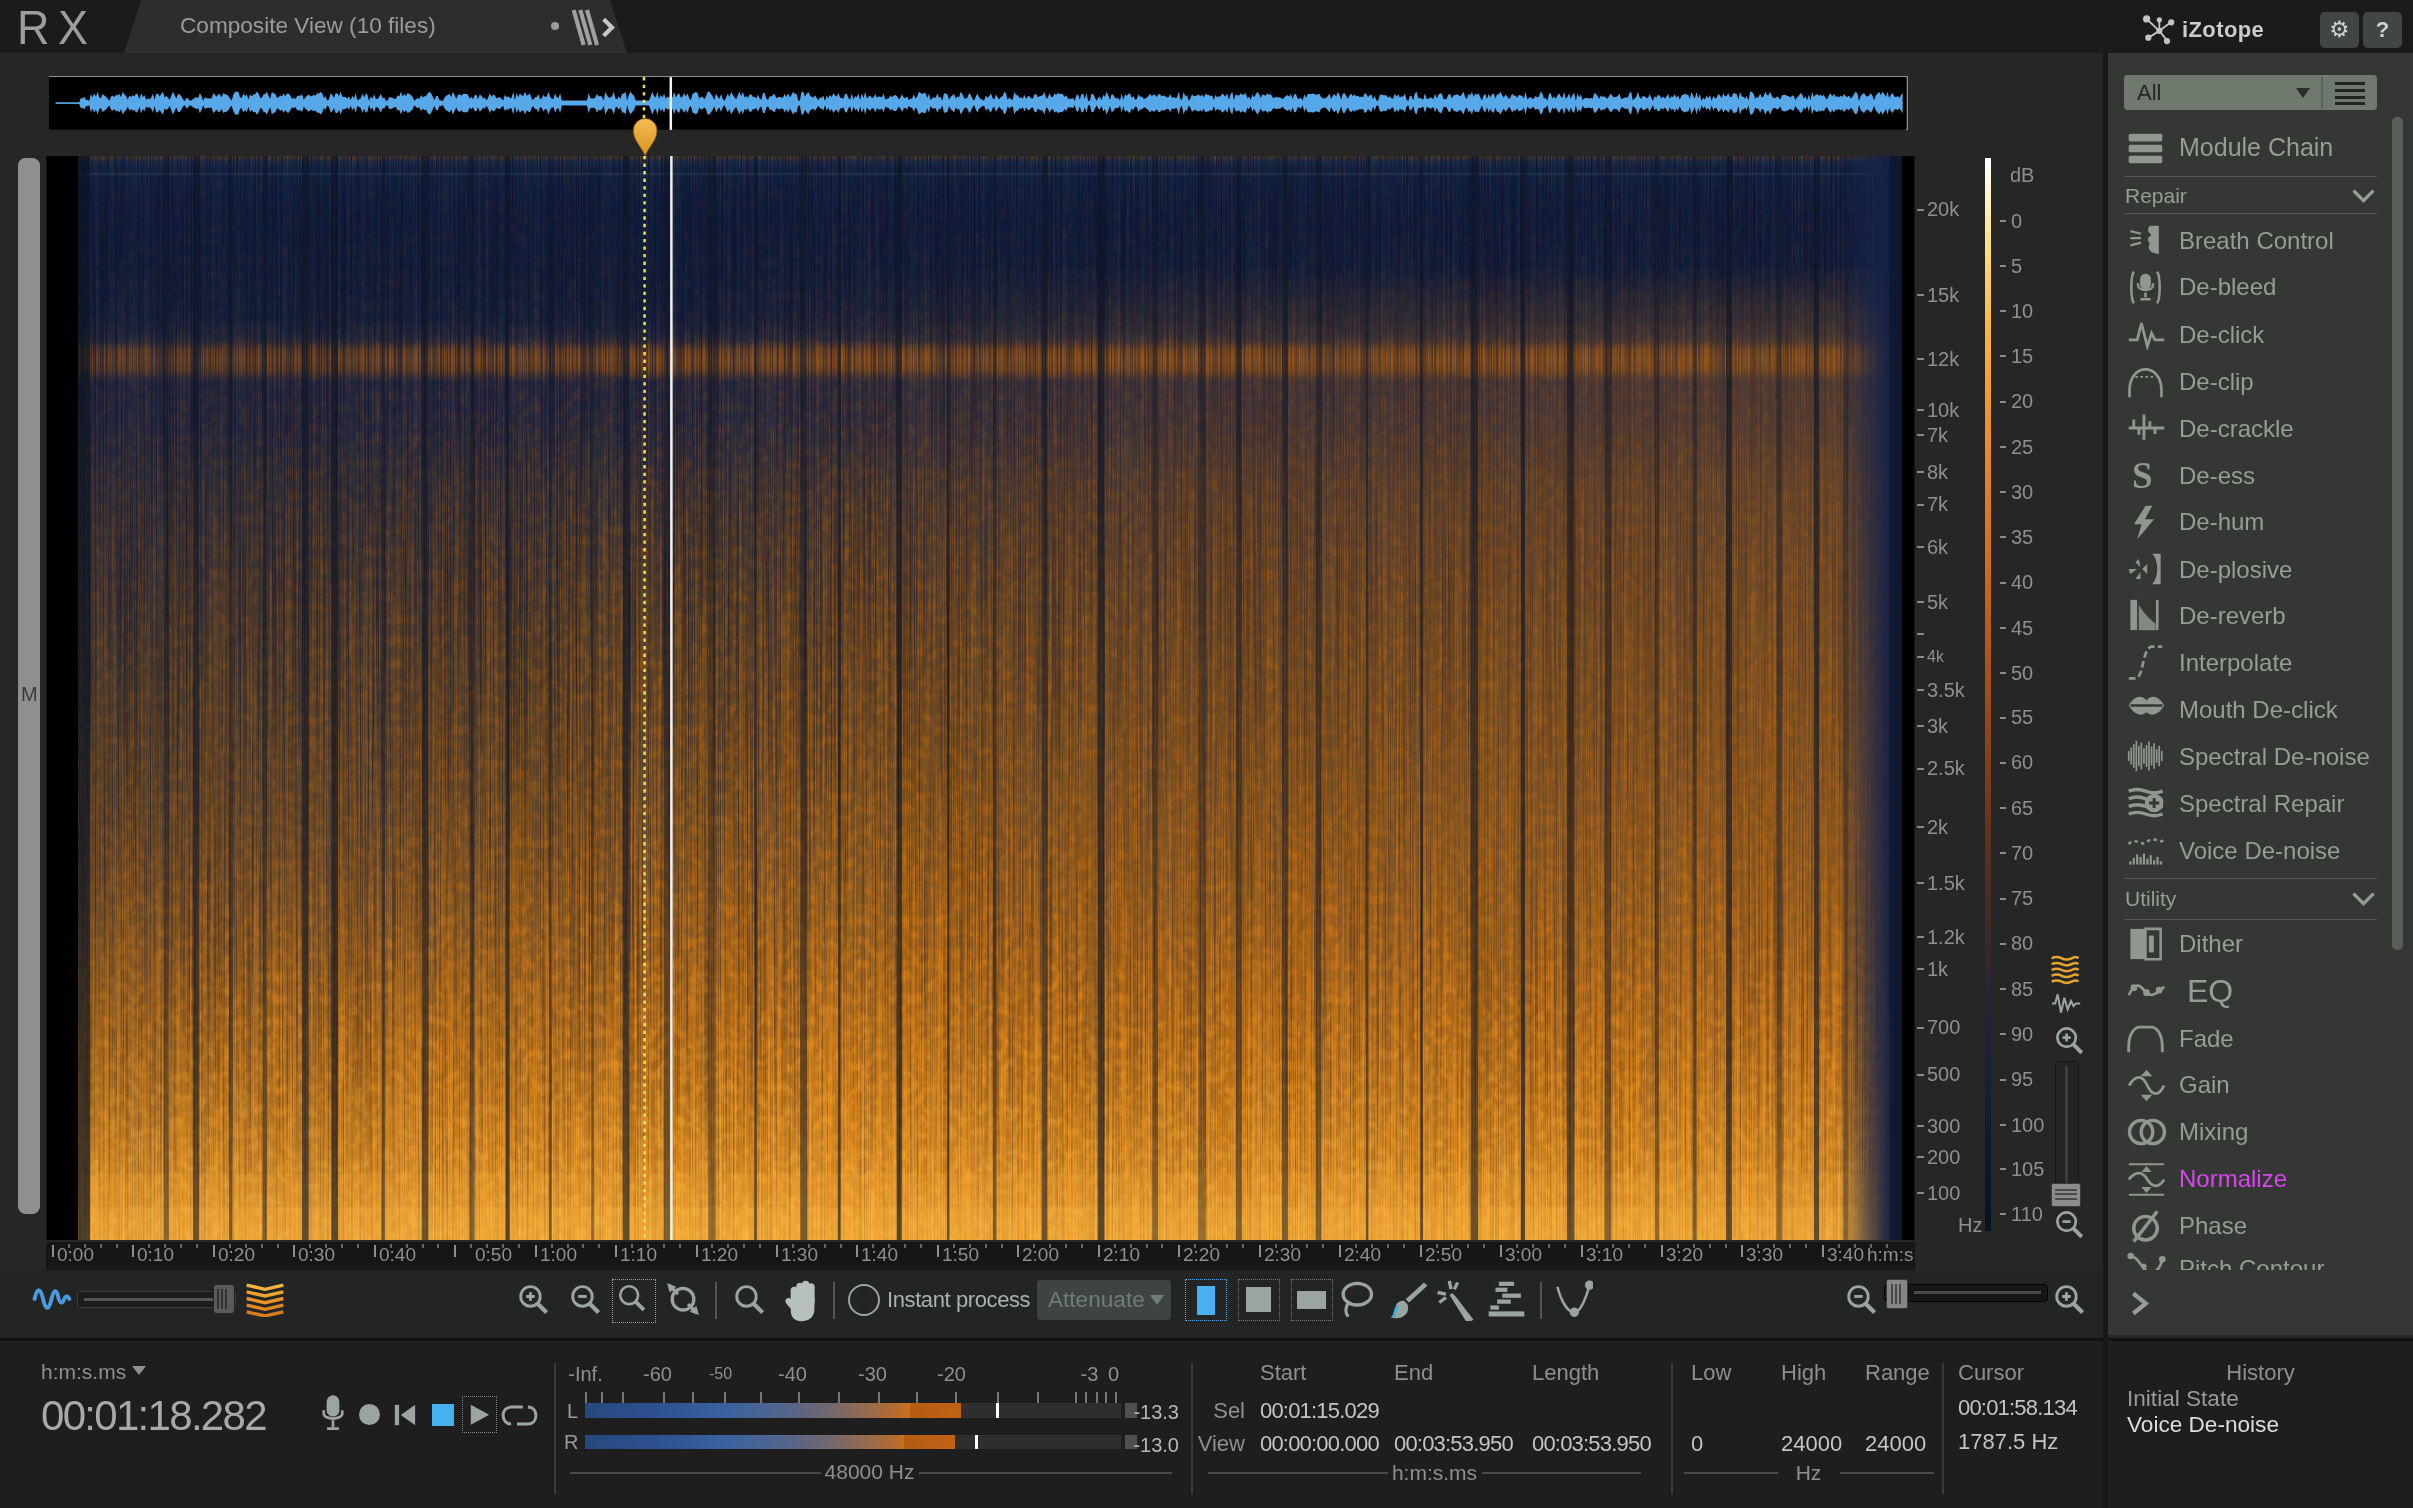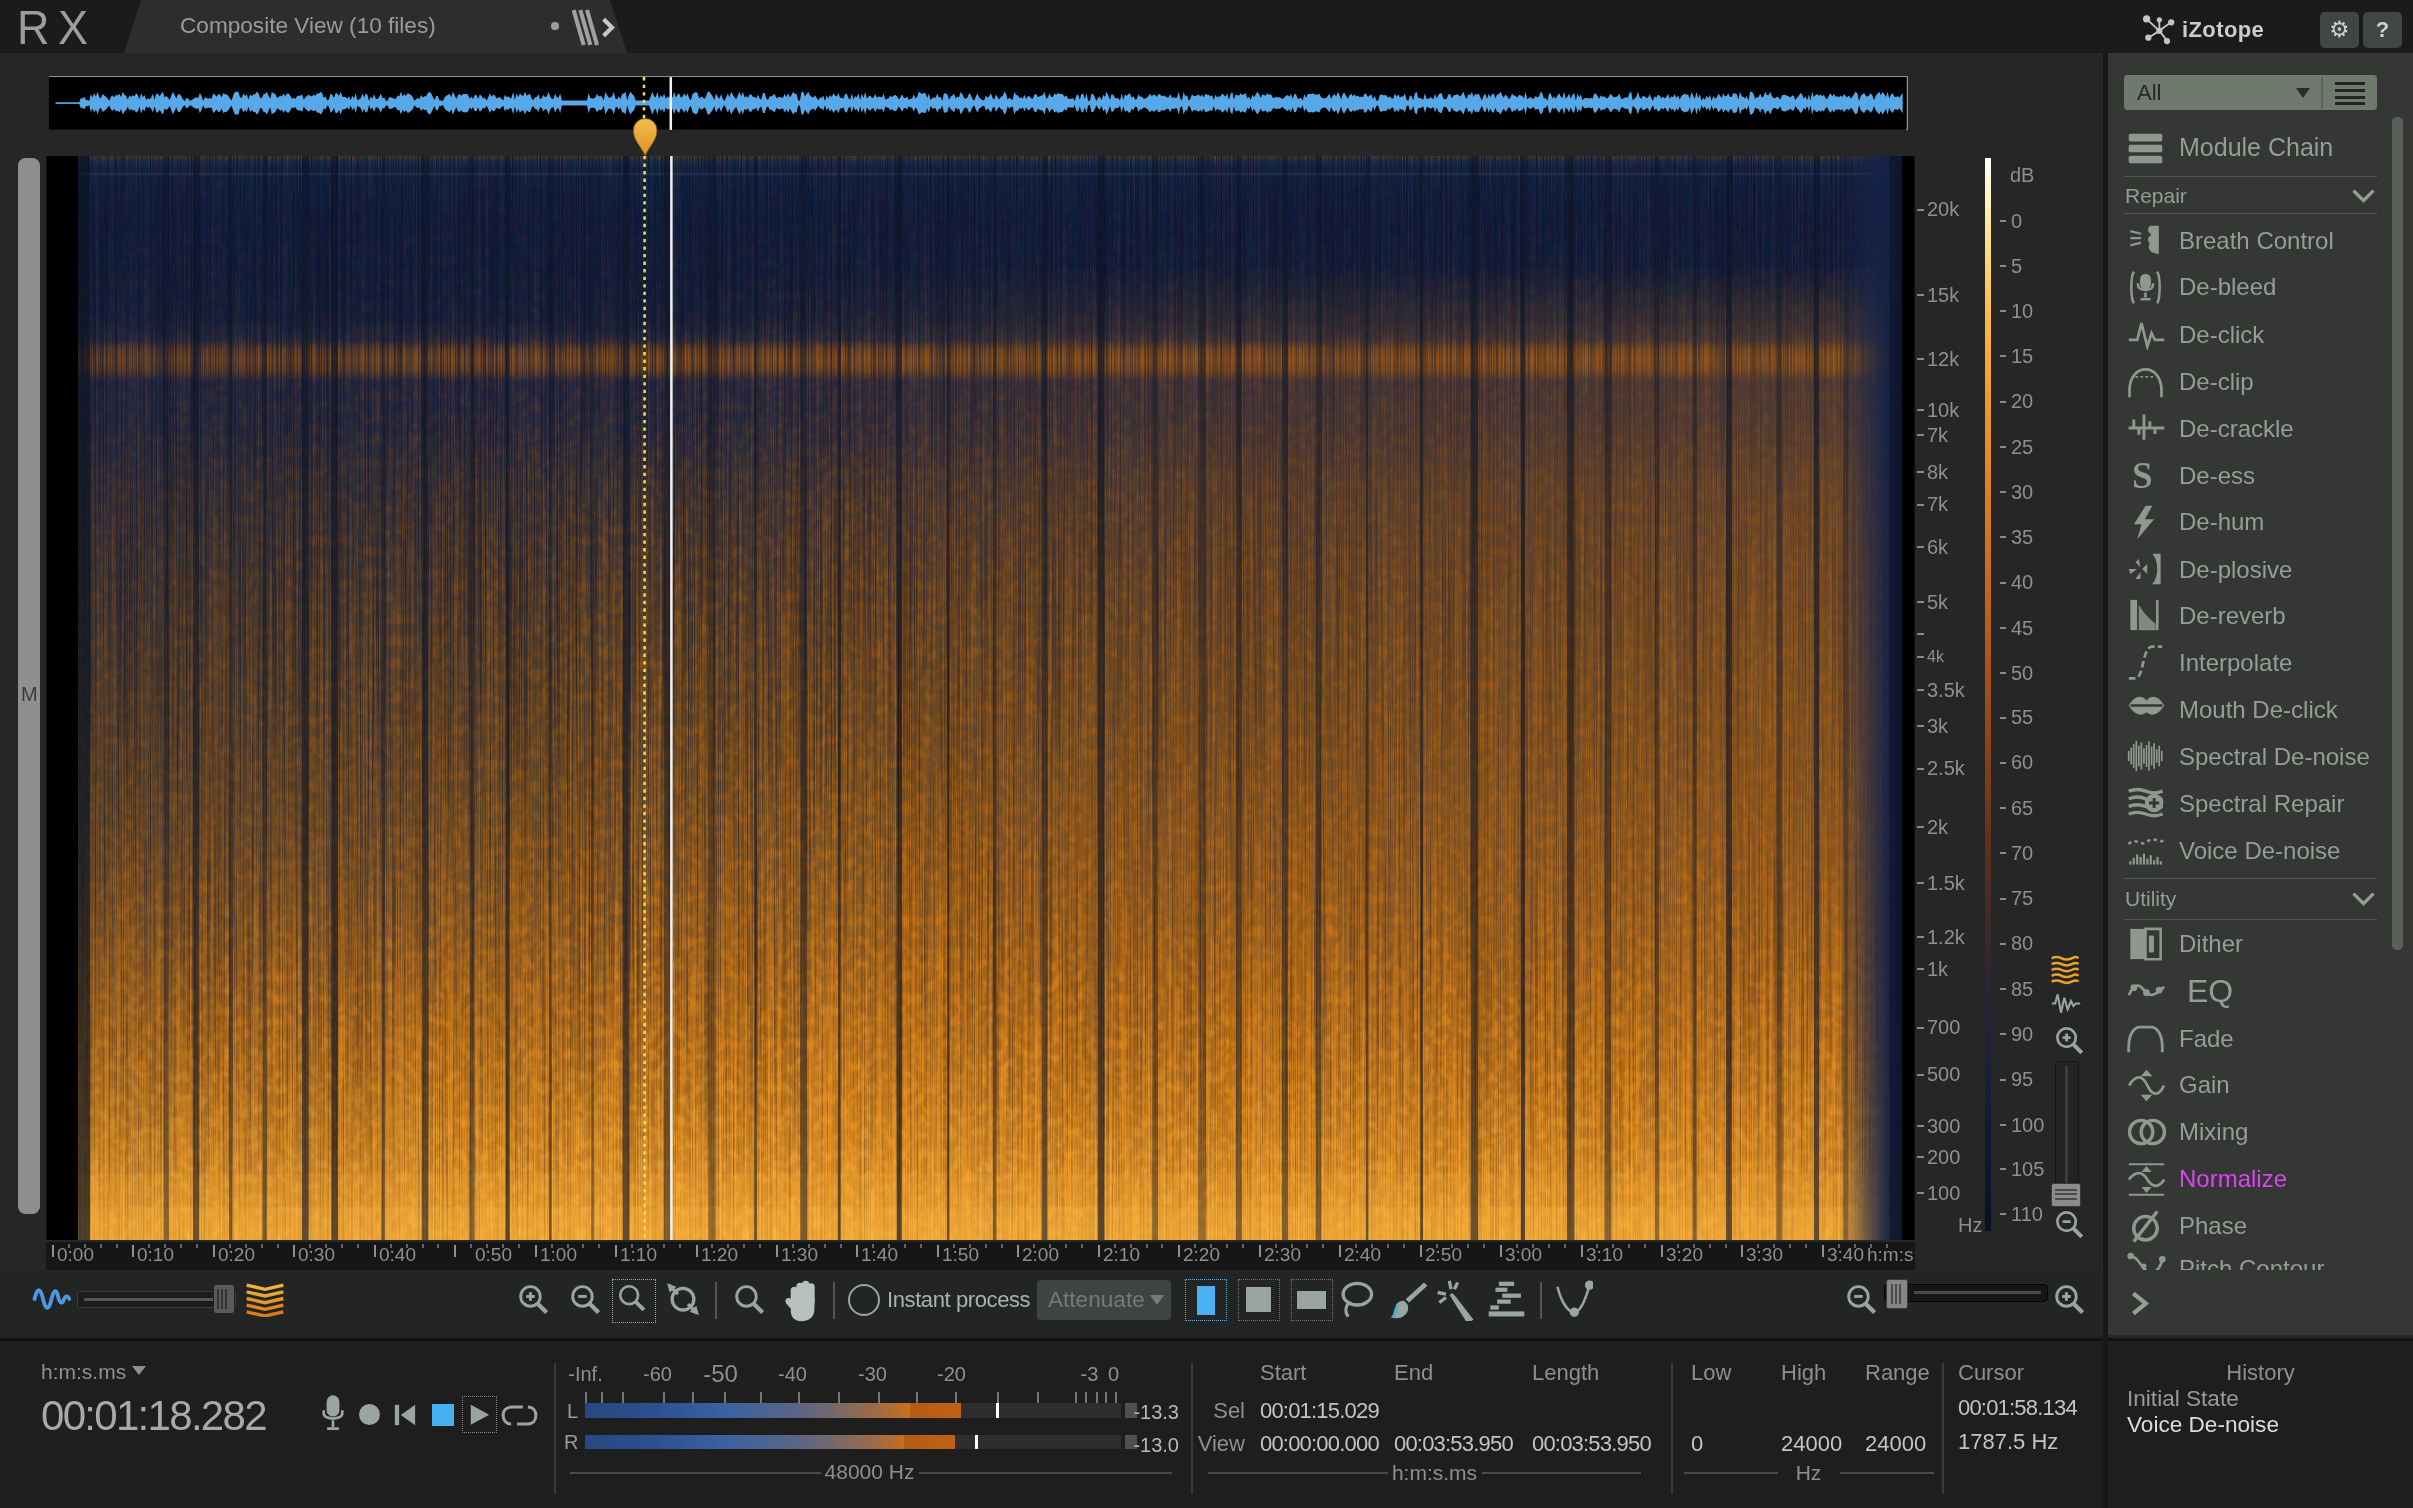--- a/index.html
+++ b/index.html
@@ -652,21 +652,21 @@
 <path d="M2,2 L24,14 L2,26 Z" fill="#9aa5a2"></path>
     </svg>
 <svg style="position:absolute;left:501px;top:1405px" width="37" height="21" viewBox="0 0 44 25">
 <g stroke="#9aa5a2" fill="none" stroke-width="3.6">
 <path d="M12,22.5 C6,22.5 2.5,18 2.5,12.5 C2.5,7 6,2.5 12,2.5 L26,2.5 M32,2.5 C38,2.5 41.5,7 41.5,12.5 C41.5,18 38,22.5 32,22.5 L19,22.5"></path>
 </g>
     </svg>
 <div style="position:absolute;left:554px;top:1363px;width:1.7px;height:131px;background:#3a3a3a;"></div>
 <div style="position:absolute;left:334px;top:1354px;width:503px;height:40px;line-height:40px;font-size:20px;color:#8f8f8f;text-align:center;white-space:nowrap;">-Inf.</div>
 <div style="position:absolute;left:406px;top:1354px;width:503px;height:40px;line-height:40px;font-size:20px;color:#8f8f8f;text-align:center;white-space:nowrap;">-60</div>
-<div style="position:absolute;left:469px;top:1354px;width:503px;height:40px;line-height:40px;font-size:24px;color:#8f8f8f;text-align:center;white-space:nowrap;">-50</div>
+<div style="position:absolute;left:469px;top:1354px;width:503px;height:40px;line-height:40px;font-size:16px;color:#8f8f8f;text-align:center;white-space:nowrap;">-50</div>
 <div style="position:absolute;left:541px;top:1354px;width:503px;height:40px;line-height:40px;font-size:20px;color:#8f8f8f;text-align:center;white-space:nowrap;">-40</div>
 <div style="position:absolute;left:621px;top:1354px;width:503px;height:40px;line-height:40px;font-size:20px;color:#8f8f8f;text-align:center;white-space:nowrap;">-30</div>
 <div style="position:absolute;left:700px;top:1354px;width:503px;height:40px;line-height:40px;font-size:20px;color:#8f8f8f;text-align:center;white-space:nowrap;">-20</div>
 <div style="position:absolute;left:838px;top:1354px;width:503px;height:40px;line-height:40px;font-size:20px;color:#8f8f8f;text-align:center;white-space:nowrap;">-3</div>
 <div style="position:absolute;left:862px;top:1354px;width:503px;height:40px;line-height:40px;font-size:20px;color:#8f8f8f;text-align:center;white-space:nowrap;">0</div>
 <div style="position:absolute;left:585px;top:1392px;width:1.7px;height:11px;background:#777;"></div>
 <div style="position:absolute;left:601px;top:1392px;width:1.7px;height:11px;background:#777;"></div>
 <div style="position:absolute;left:622px;top:1392px;width:1.7px;height:11px;background:#777;"></div>
 <div style="position:absolute;left:663px;top:1392px;width:1.7px;height:11px;background:#777;"></div>
 <div style="position:absolute;left:692px;top:1392px;width:1.7px;height:11px;background:#777;"></div>

